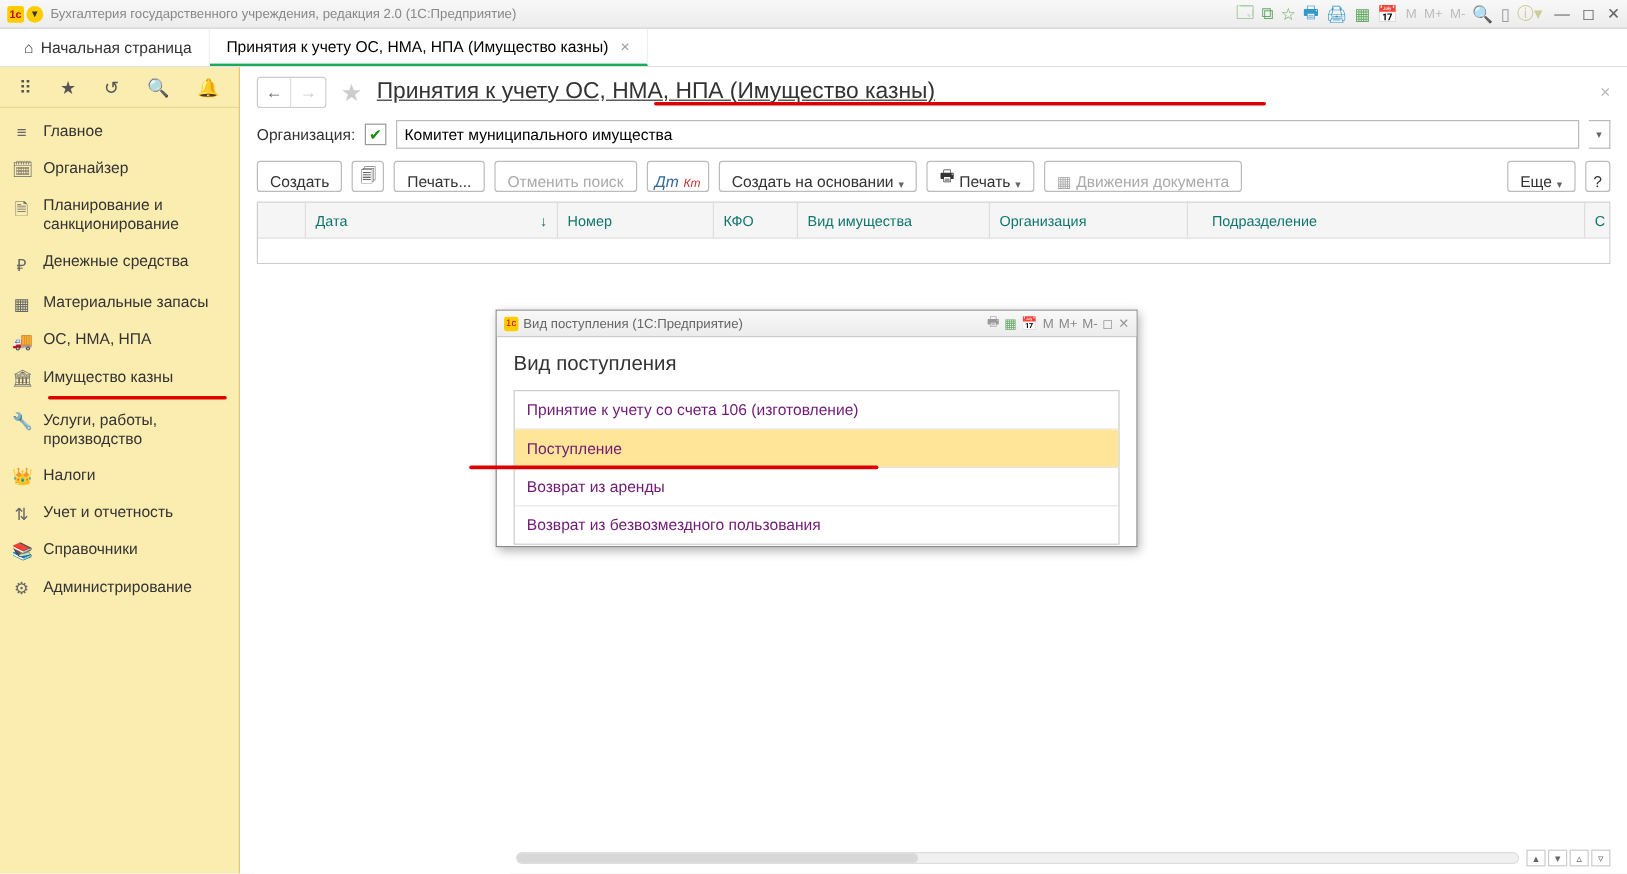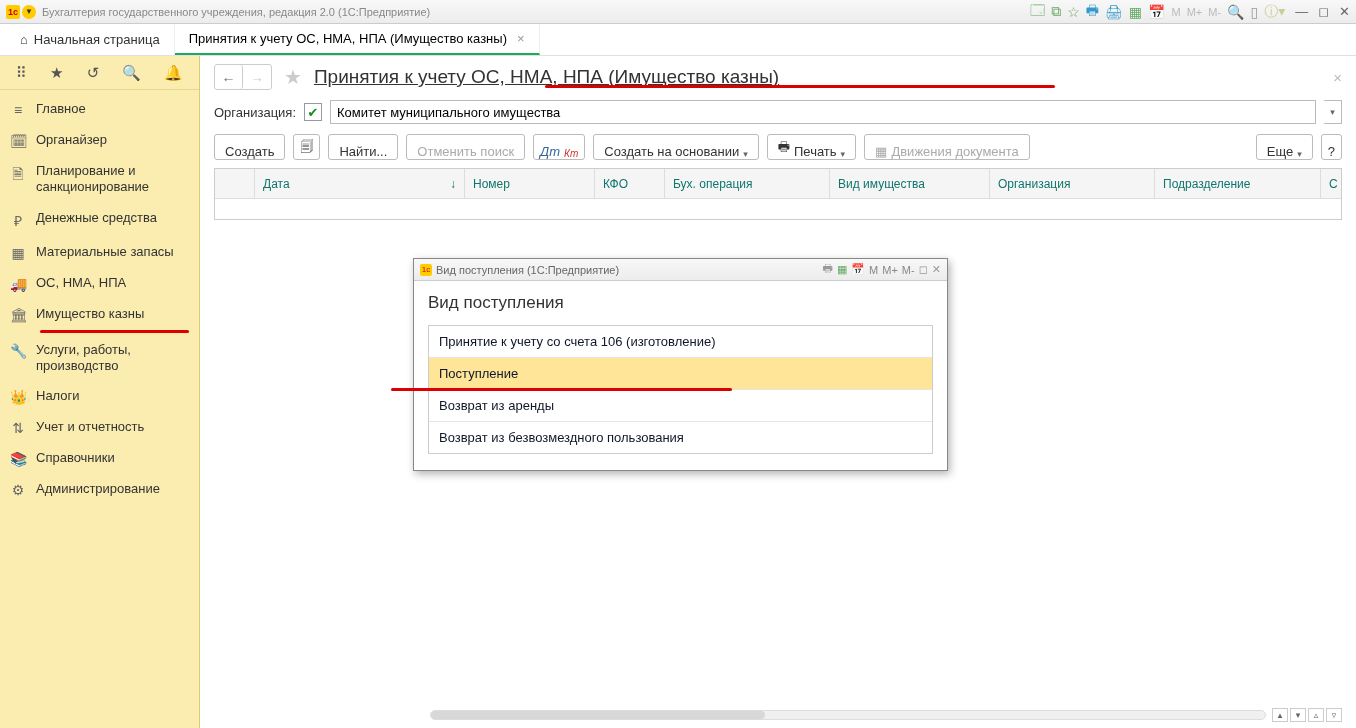--- a/index.html
+++ b/index.html
@@ -60,42 +60,42 @@
 
 .table-wrap { border: 1px solid #ccc; flex: 0 0 auto; }
 .thead { display: flex; background: #f5f5f5; border-bottom: 1px solid #ddd; height: 30px; }
 .th { padding: 6px 8px; font-size: 12px; color: #0f766e; border-right: 1px solid #ddd; display: flex; align-items: center; }
 .th.date { width: 210px; justify-content: space-between; }
 .th.num { width: 130px; }
 .th.kfo { width: 70px; text-align: right; }
 .th.op { width: 165px; }
 .th.vid { width: 160px; }
 .th.org { width: 165px; }
-.th.pod { flex: 1; }
+.th.pod { flex: 1; margin-left: 12px; }
 .th.end { width: 20px; border-right: none; }
 .tbody { height: 20px; background: #fff; }
 
 
 .hscroll { position: absolute; bottom: 6px; left: 230px; right: 14px; height: 14px; display: flex; align-items: center; }
 .hscroll .track { flex: 1; height: 10px; background: #f0f0f0; border: 1px solid #ddd; border-radius: 5px; position: relative; }
 .hscroll .thumb { position: absolute; left: 0; top: 0; bottom: 0; width: 40%; background: #d8d8d8; border-radius: 5px; }
 .hscroll .ctrls { display: flex; gap: 2px; margin-left: 6px; }
 .hscroll .ctrls span { width: 16px; height: 14px; border: 1px solid #ccc; display: flex; align-items: center; justify-content: center; font-size: 9px; color: #666; background: #fff; }
 
 
 .overlay { position: absolute; left: 0; top: 0; right: 0; bottom: 0; pointer-events: none; }
 .dialog { position: absolute; left: 413px; top: 258px; width: 535px; background: #fff; border: 1px solid #888; box-shadow: 2px 3px 8px rgba(0,0,0,.3); pointer-events: auto; }
 .dlg-title { height: 22px; background: linear-gradient(#f8f8f8,#ececec); display: flex; align-items: center; padding: 0 6px; font-size: 11px; color: #666; border-bottom: 1px solid #ccc; }
 .dlg-title .logo { width: 12px; height: 12px; background: #ffcc00; border-radius: 2px; color: #c00; font-size: 8px; display: flex; align-items: center; justify-content: center; margin-right: 4px; }
 .dlg-title .dticons { margin-left: auto; display: flex; gap: 4px; align-items: center; }
 .dlg-title .dticons span { font-size: 11px; color: #999; }
-.dlg-body { padding: 12px 14px 16px; }
+.dlg-body { padding: 12px 14px 1px; }
 .dlg-h { font-size: 17px; color: #333; margin-bottom: 12px; }
 .dlg-list { border: 1px solid #ccc; }
-.dlg-item { padding: 8px 10px; font-size: 13px; color: #0f172a; border-bottom: 1px solid #e5e5e5; cursor: pointer; }
+.dlg-item { padding: 8px 10px; font-size: 13px; color: #701a75; border-bottom: 1px solid #e5e5e5; cursor: pointer; }
 .dlg-item:last-child { border-bottom: none; }
 .dlg-item.sel { background: #ffe597; position: relative; }
 .red-dlg-line { position: absolute; left: -38px; right: 200px; bottom: -2px; height: 3px; background: #d00; border-radius: 2px; }
 </style>
 </head>
 <body>
 
 <div class="titlebar">
   <span class="logo">1c</span>
   <span class="dd">▼</span>
@@ -214,21 +214,21 @@
         </div>
       <div class="org-dd">▾</div>
     </div>
 
     <div class="toolbar">
       <button class="btn">
           <span>Создать</span>
         </button>
       <button class="btn icon">🗐</button>
       <button class="btn">
-          <span>Найти...</span>
+          <span>Печать...</span>
         </button>
       <button class="btn disabled">
           <span>Отменить поиск</span>
         </button>
       <button class="btn icon" style="color:#369;font-style:italic;">Дт<span style="color:#c33;font-size:10px;">Кт</span></button>
       <button class="btn">
           <span>Создать на основании</span> 
           <span class="dd-ar">▾</span>
         </button>
       <button class="btn">🖶 <span>Печать</span> <span class="dd-ar">▾</span></button>
@@ -246,23 +246,20 @@
         <div class="th" style="width:40px;"></div>
         <div class="th date">
             <span>Дата</span>
             <span>↓</span>
           </div>
         <div class="th num">
             <span>Номер</span>
           </div>
         <div class="th kfo">
             <span>КФО</span>
-          </div>
-        <div class="th op">
-            <span>Бух. операция</span>
           </div>
         <div class="th vid">
             <span>Вид имущества</span>
           </div>
         <div class="th org">
             <span>Организация</span>
           </div>
         <div class="th pod">
             <span>Подразделение</span>
           </div>

